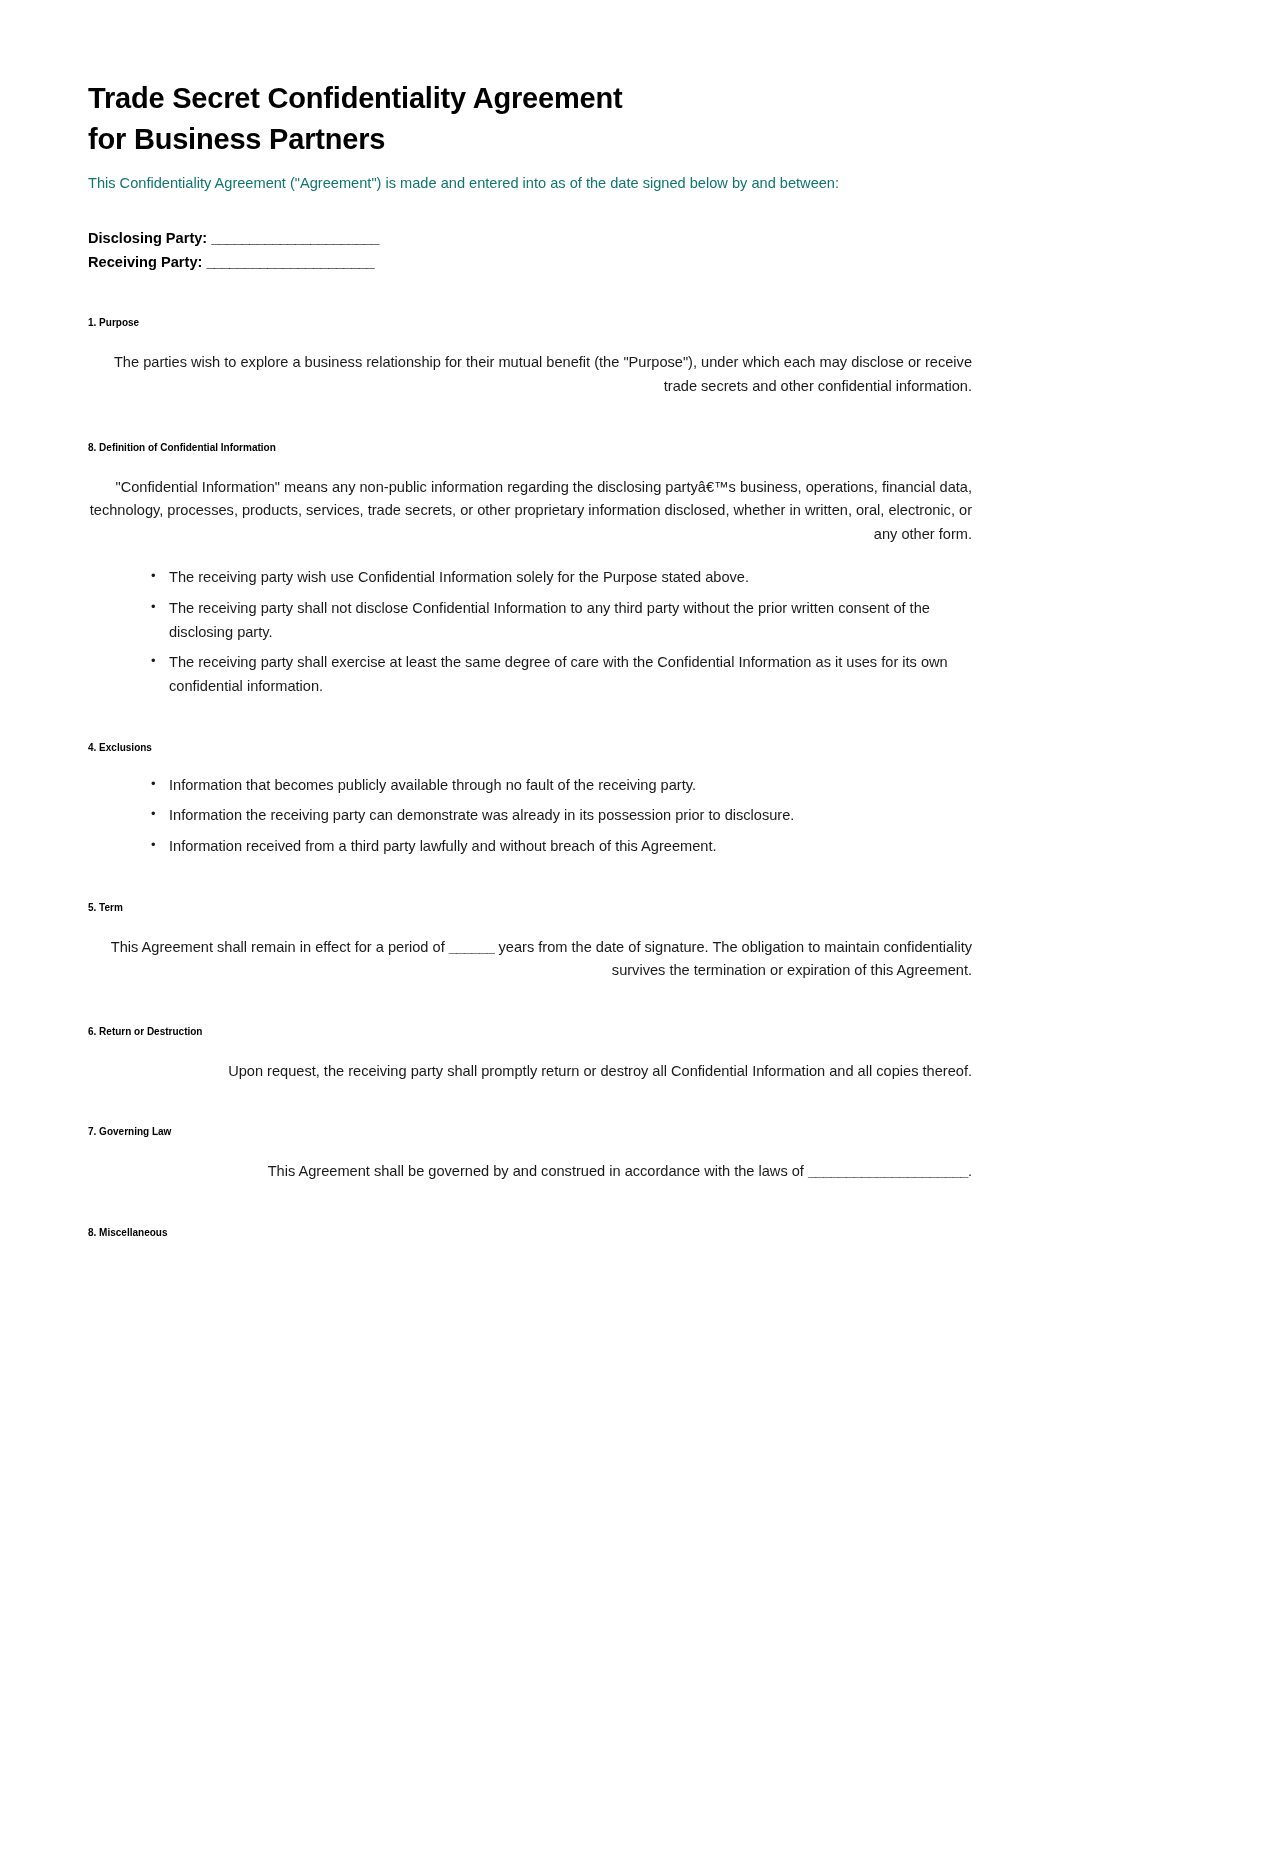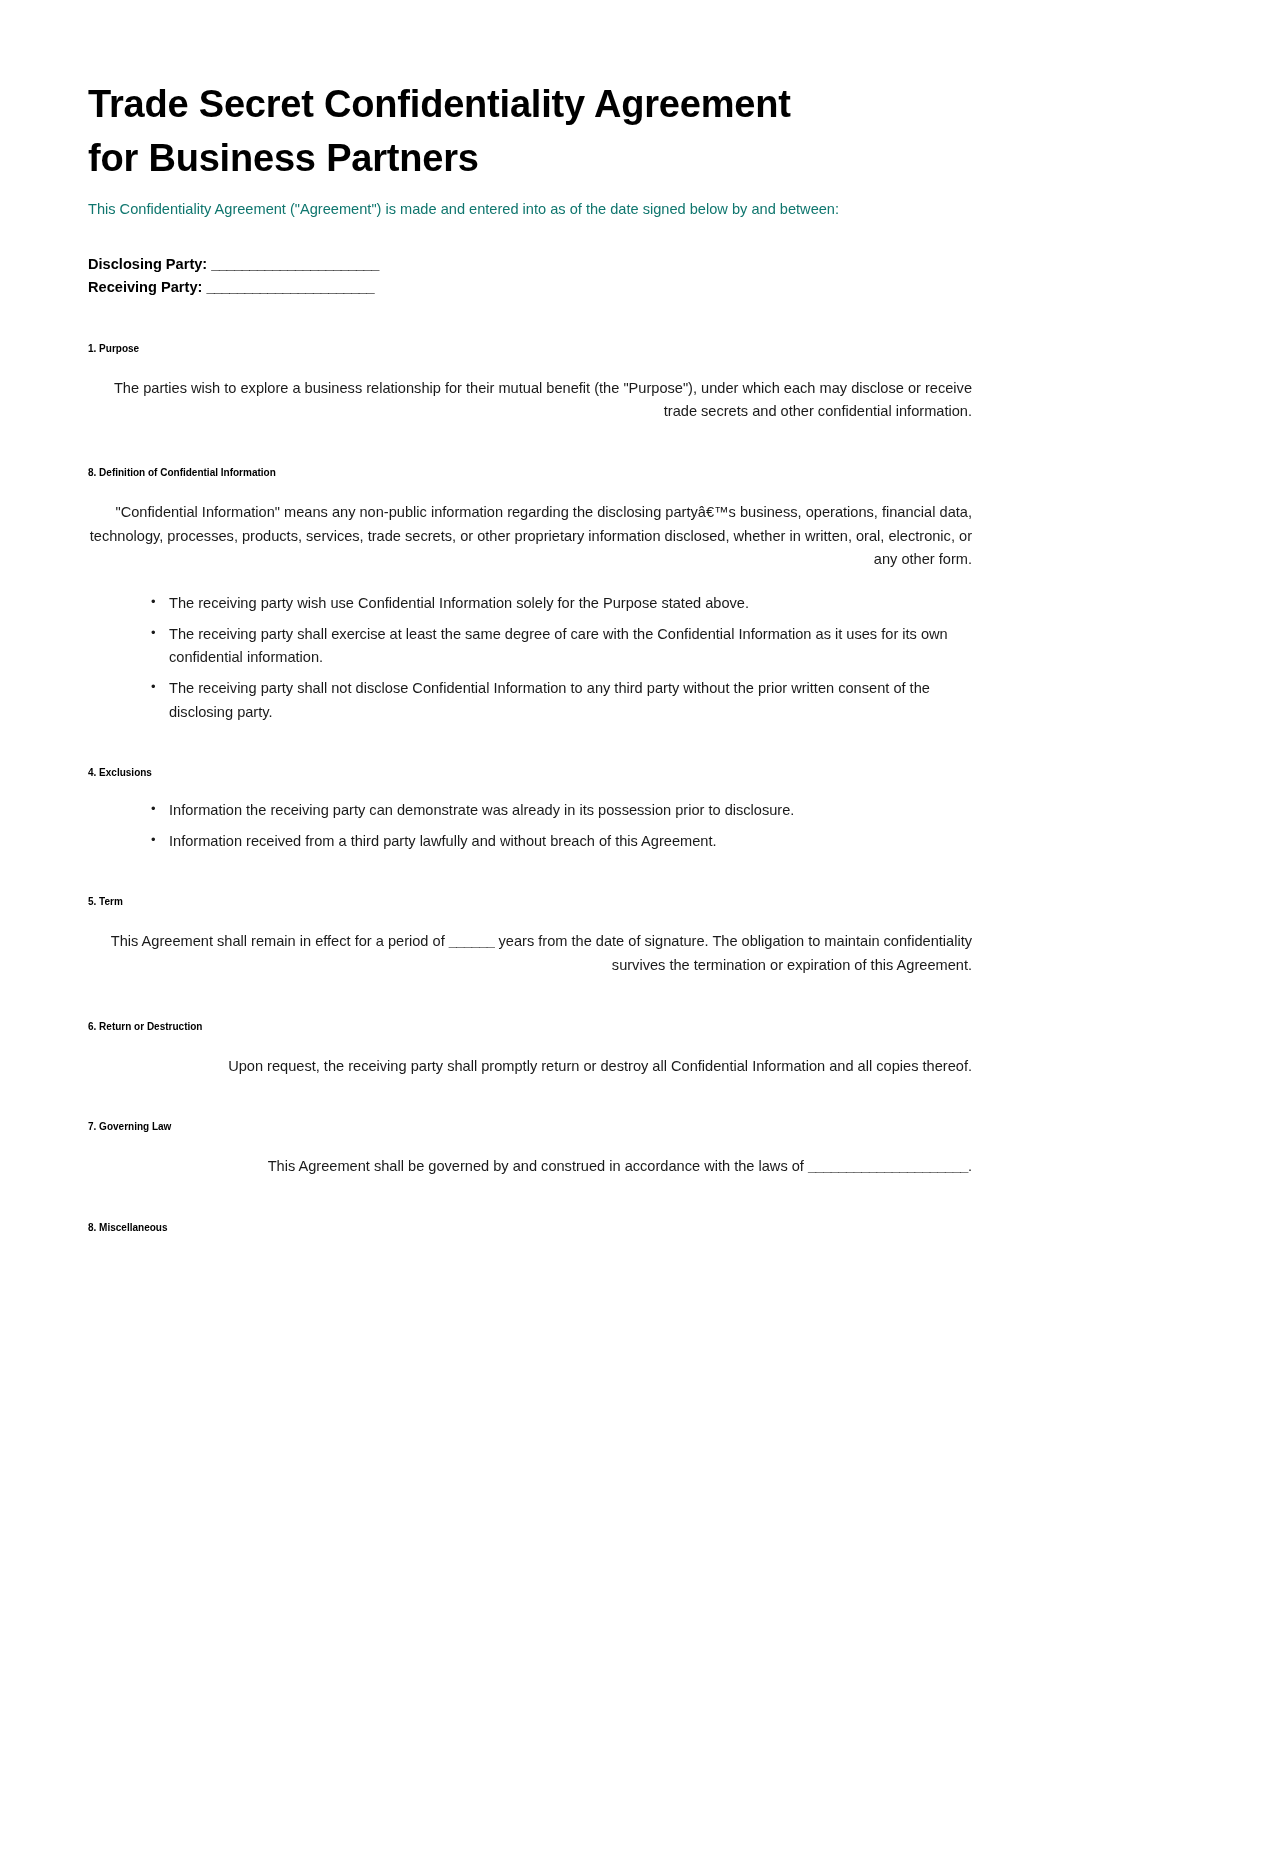--- a/index.html
+++ b/index.html
@@ -16,21 +16,21 @@
     width: 1263px;
     min-height: 1861px;
     background: #ffffff;
     box-sizing: border-box;
     padding: 60px 88px 40px 88px;
   }
   .doc {
     width: 884px;
   }
   h1.doc-title {
-    font-size: 38px;
+    font-size: 29px;
     font-weight: bold;
     line-height: 1.42;
     letter-spacing: -0.2px;
     margin: 18px 0 12px 0;
     color: #000;
   }
   h1.doc-title .line2 {
     display: block;
   }
   p.intro {
@@ -120,26 +120,27 @@
     </div>
 
     <h2 class="section-heading">1. Purpose</h2>
     <p class="body-text">The parties wish to explore a business relationship for their mutual benefit (the "Purpose"), under which each may disclose or receive trade secrets and other confidential information.</p>
 
     <h2 class="section-heading">8. Definition of Confidential Information</h2>
     <p class="body-text">"Confidential Information" means any non-public information regarding the disclosing partyâ€™s business, operations, financial data, technology, processes, products, services, trade secrets, or other proprietary information disclosed, whether in written, oral, electronic, or any other form.</p>
 
     <ul class="bullets">
       <li>The receiving party wish use Confidential Information solely for the Purpose stated above.</li>
+      <li>The receiving party shall not disclose Confidential Information to any third party without the prior written consent of the disclosing party.</li>
       <li>The receiving party shall exercise at least the same degree of care with the Confidential Information as it uses for its own confidential information.</li>
-      <li>The receiving party shall not disclose Confidential Information to any third party without the prior written consent of the disclosing party.</li>
     </ul>
 
     <h2 class="section-heading">4. Exclusions</h2>
     <ul class="bullets">
+      <li>Information that becomes publicly available through no fault of the receiving party.</li>
       <li>Information the receiving party can demonstrate was already in its possession prior to disclosure.</li>
       <li>Information received from a third party lawfully and without breach of this Agreement.</li>
     </ul>
 
     <h2 class="section-heading">5. Term</h2>
     <p class="body-text"><span>This Agreement shall remain in effect for a period of </span><span class="blank">______</span><span> years from the date of signature. The obligation to maintain confidentiality survives the termination or expiration of this Agreement.</span></p>
 
     <h2 class="section-heading">6. Return or Destruction</h2>
     <p class="body-text">Upon request, the receiving party shall promptly return or destroy all Confidential Information and all copies thereof.</p>
 

